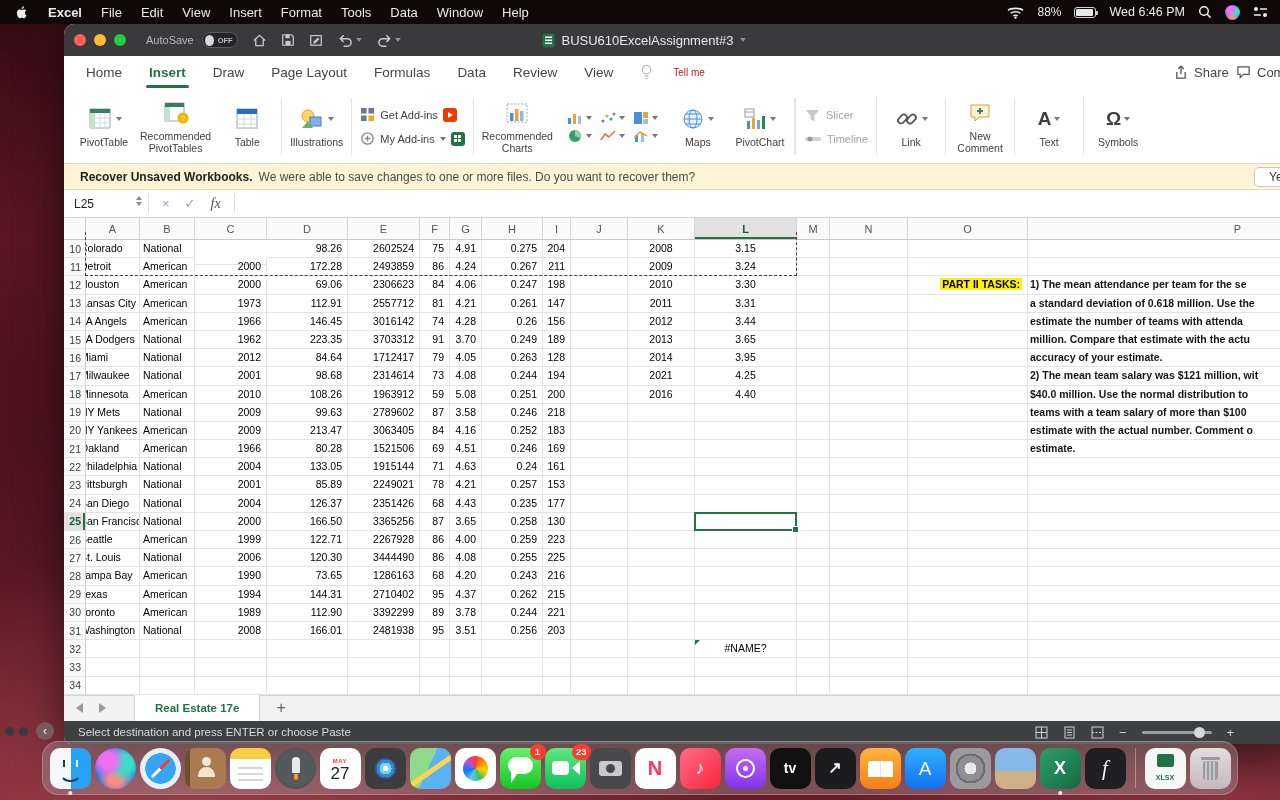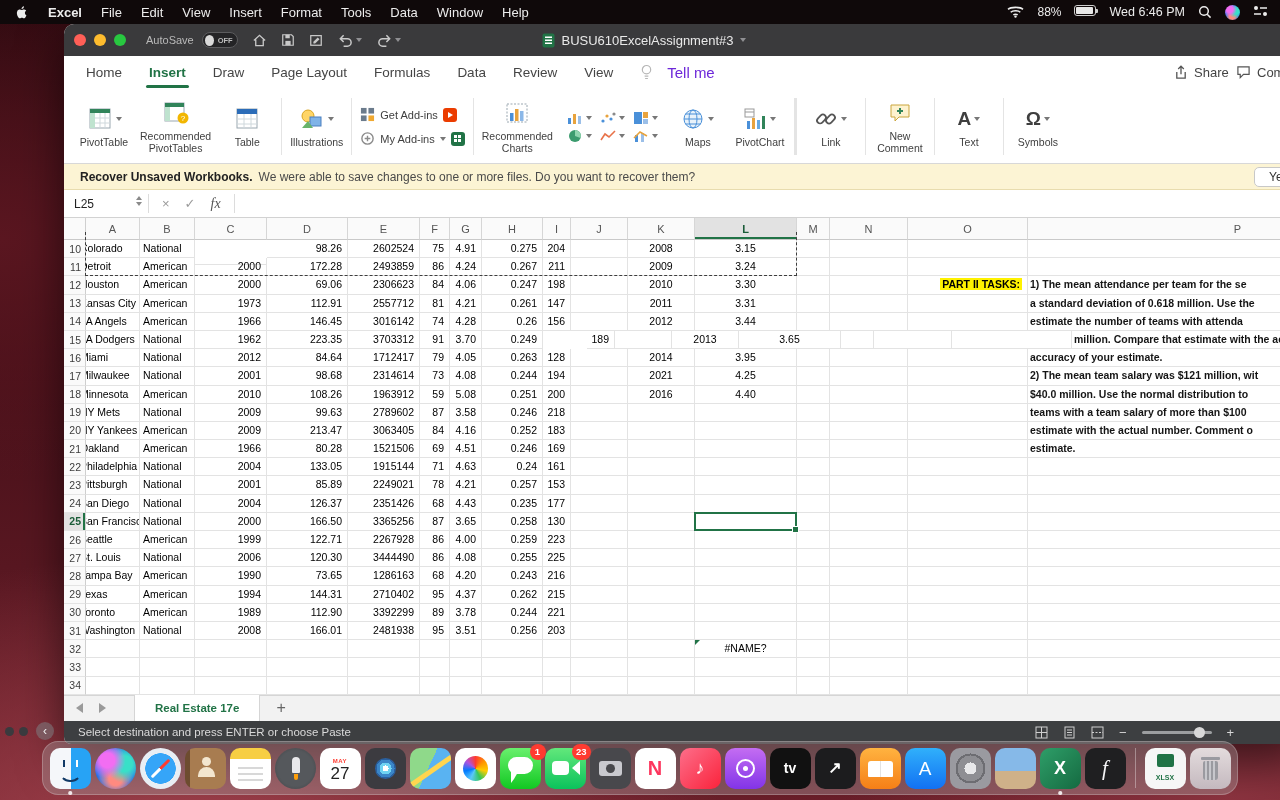--- a/index.html
+++ b/index.html
@@ -10,21 +10,21 @@
       radial-gradient(900px 520px at 15% 108%, #a64550 0%, rgba(166,69,80,0) 60%),
       radial-gradient(700px 420px at 96% 100%, #8d3440 0%, rgba(141,52,64,0) 55%),
       radial-gradient(620px 400px at 0% 30%, #5a1620 0%, rgba(90,22,32,0) 60%),
       linear-gradient(180deg,#2f0a10 0%,#471019 45%,#6b1f2a 100%);}
   
   .menubar{position:absolute;top:0;left:0;right:0;height:24px;background:rgba(14,10,11,.95);
     display:flex;align-items:center;color:#ececec;font-size:13px;z-index:60;padding:0 12px 0 16px;gap:19px}
   .menubar .mi{white-space:nowrap;cursor:default}
   .menubar .appname{font-weight:700}
   .menubar .sp{flex:1}
-  .mright{display:flex;align-items:flex-start;gap:13px}
+  .mright{display:flex;align-items:center;gap:13px}
   .batt{width:22px;height:11px;border:1px solid #cfcfcf;border-radius:3px;position:relative;display:inline-block}
   .batt::before{content:'';position:absolute;left:1px;top:1px;bottom:1px;width:17px;background:#e8e8e8;border-radius:1px}
   .batt::after{content:'';position:absolute;right:-3px;top:3px;width:2px;height:4px;background:#cfcfcf;border-radius:0 1px 1px 0}
   .siri{width:15px;height:15px;border-radius:50%;
     background:radial-gradient(circle at 32% 30%,#f26df2 0 22%,transparent 48%),
                radial-gradient(circle at 72% 40%,#38e0c8 0 22%,transparent 52%),
                radial-gradient(circle at 48% 76%,#ff8a80 0 20%,transparent 48%),
                radial-gradient(circle at 50% 50%,#2f7cf6 0 60%,#123f8c 100%)}
   
   .window{position:absolute;left:64px;top:24px;width:1240px;height:720px;background:#fff;
@@ -39,21 +39,21 @@
   .tbi{display:flex;align-items:center;gap:2px;margin-left:14px;color:#c9c9c9}
   .titlecenter{position:absolute;left:0;right:80px;top:0;bottom:0;display:flex;align-items:center;justify-content:center;gap:7px;pointer-events:none}
   .titletxt{font-size:13px;color:#e9e9e9;font-weight:500}
   .cv{width:0;height:0;border-left:3.5px solid transparent;border-right:3.5px solid transparent;border-top:4px solid #8f8f92;display:inline-block}
   .cv.dk2{border-top-color:#777}
   
   .tabsrow{height:32px;background:#fff;display:flex;align-items:center;padding-left:22px;gap:27px;position:relative}
   .tab{font-size:13.5px;color:#454545;position:relative;white-space:nowrap}
   .tab.active{color:#217346;font-weight:700}
   .tab.active::after{content:'';position:absolute;left:-3px;right:-3px;bottom:-8px;height:3px;border-radius:2px;background:#217346}
-  .tellme{display:flex;align-items:center;gap:14px;font-size:15px;color:#6d28d9}
+  .tellme{display:flex;align-items:center;gap:20px;font-size:10px;color:#b91c1c}
   .tact{position:absolute;top:0;bottom:0;display:flex;align-items:center;gap:6px;font-size:13px;color:#444}
   .share{left:1110px}.comments{left:1172px}
   
   .ribbon{height:76px;background:#fff;border-bottom:1px solid #d8d8d8;display:flex;align-items:stretch;padding:4px 2px 2px 6px}
   .rgroup{display:flex;align-items:center;gap:10px;padding:0 8px}
   .rgroup.colg{flex-direction:column;align-items:flex-start;justify-content:center;gap:9px}
   .rdiv{width:1px;background:#e4e4e4;margin:6px 0}
   .rbtn{display:flex;flex-direction:column;align-items:center;gap:3px;min-width:52px;cursor:default}
   .bico{height:28px;display:flex;align-items:center;justify-content:center;gap:3px}
   .rlbl{font-size:10.5px;color:#3f3f3f;text-align:center;line-height:1.15}
@@ -498,20 +498,35 @@
                 <rect x="14" y="13" width="3" height="9" fill="#67a9e0"></rect>
                 <rect x="19" y="9" width="3" height="13" fill="#31845a"></rect>
               </svg>
             <span class="cv dk2"></span>
           </span>
           <span class="rlbl">PivotChart</span>
         </div>
       </div>
       <div class="rdiv"></div>
       <div class="rdiv"></div>
+      <div class="rgroup colg gray">
+        <div class="rrow">
+          <svg width="17" height="15" viewBox="0 0 18 16">
+              <path d="M2 2 H16 L11 8 V14 L7 12 V8 Z" fill="#c7c7c7"></path>
+            </svg>
+          <span>Slicer</span>
+        </div>
+        <div class="rrow">
+          <svg width="18" height="14" viewBox="0 0 18 14">
+              <rect x="1" y="5" width="16" height="4" rx="2" fill="#d2d2d2"></rect>
+              <circle cx="6" cy="7" r="2.5" fill="#9a9a9a"></circle>
+            </svg>
+          <span>Timeline</span>
+        </div>
+      </div>
       <div class="rdiv"></div>
       <div class="rgroup">
         <div class="rbtn">
           <span class="bico">
             <svg width="24" height="24" viewBox="0 0 24 24">
                 <rect x="2.5" y="9" width="10" height="6" rx="3" transform="rotate(-45 7.5 12)" fill="none" stroke="#555" stroke-width="1.8"></rect>
                 <rect x="11.5" y="9" width="10" height="6" rx="3" transform="rotate(-45 16.5 12)" fill="none" stroke="#555" stroke-width="1.8"></rect>
               </svg>
             <span class="cv dk2"></span>
           </span>
@@ -696,21 +711,21 @@
           <div class="grow" style="height: 18.2px;">
             <div class="gut" style="width: 22px;">15</div>
             <div class="cell al-left clipA" style="width: 54px;">LA Dodgers</div>
             <div class="cell al-left" style="width: 55px;">National</div>
             <div class="cell al-right" style="width: 72px;">1962</div>
             <div class="cell al-right" style="width: 81px;">223.35</div>
             <div class="cell al-right" style="width: 72px;">3703312</div>
             <div class="cell al-right" style="width: 30px;">91</div>
             <div class="cell al-right" style="width: 32px;">3.70</div>
             <div class="cell al-right" style="width: 61px;">0.249</div>
-            <div class="cell al-right" style="width: 28px; margin-left: 44px;">189</div>
+            <div class="cell al-right" style="width: 28px;">189</div>
             <div class="cell al-right" style="width: 57px;"></div>
             <div class="cell al-center" style="width: 67px;">2013</div>
             <div class="cell al-center" style="width: 102px;">3.65</div>
             <div class="cell al-right" style="width: 33px;"></div>
             <div class="cell al-right" style="width: 78px;"></div>
             <div class="cell al-right" style="width: 120px;"></div>
             <div class="cell al-left noteP" style="width: 420px;">million. Compare that estimate with the actu</div>
           </div>
           <div class="grow" style="height: 18.2px;">
             <div class="gut" style="width: 22px;">16</div>

